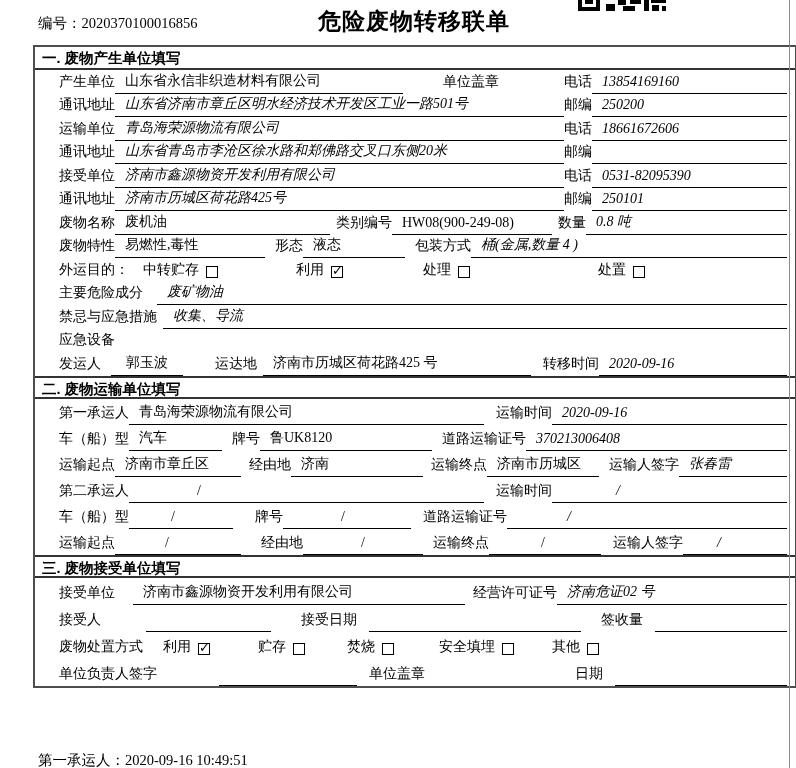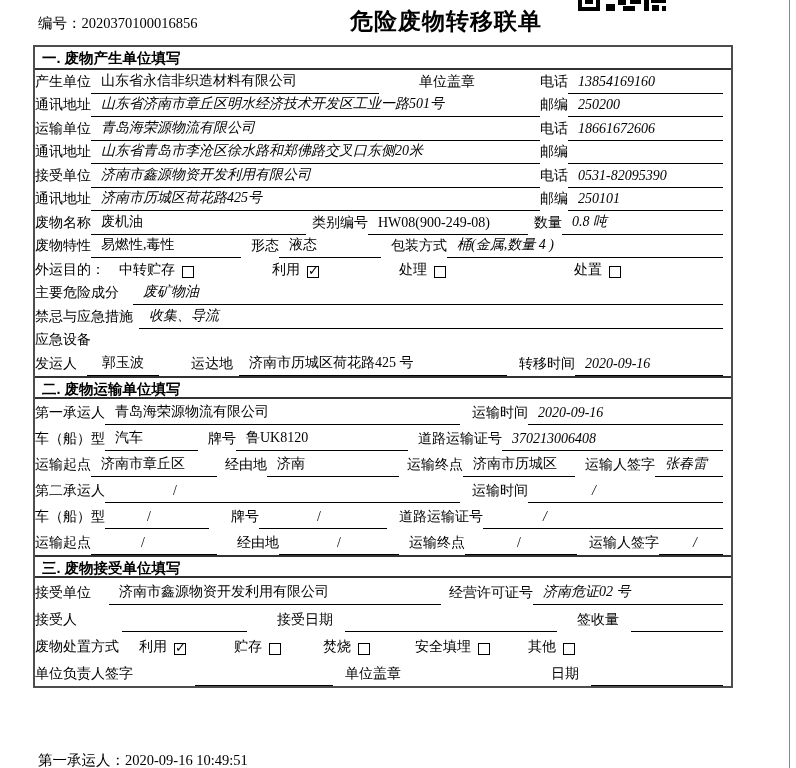--- a/index.html
+++ b/index.html
@@ -1,29 +1,29 @@
 <!DOCTYPE html>
 <html><head>
 <meta charset="utf-8">
 <style>
   * { margin:0; padding:0; box-sizing:border-box; }
   html,body { width:796px; height:768px; background:#ffffff; overflow:hidden; }
   body { font-family:"Liberation Serif","DejaVu Serif",serif; color:#000; font-size:14px; position:relative; }
 
   .serial { position:absolute; left:38px; top:14px; font-size:14.5px; white-space:nowrap; }
-  .doc-title { position:absolute; left:318px; top:6px; font-size:23px; font-weight:bold; letter-spacing:1px; white-space:nowrap;margin-left:32px; }
+  .doc-title { position:absolute; left:318px; top:6px; font-size:23px; font-weight:bold; letter-spacing:1px; white-space:nowrap; }
   .qr-frag { position:absolute; left:578px; top:0; }
 
-  .form-table { position:absolute; left:33px; top:45px; width:700px; border:2px solid #4d4d4d; background:#fff; }
+  .form-table { position:absolute; left:33px; top:45px; width:764px; border:2px solid #4d4d4d; background:#fff; }
 
   .sec-h { font-weight:bold; font-size:14.5px; height:23px; line-height:22px; padding-left:7px;
            border-bottom:2px solid #333; font-family:"Liberation Sans","DejaVu Sans",sans-serif; }
   .sec-h.mid { border-top:2px solid #333; }
 
-  .row { display:flex; align-items:flex-end; padding:0 8px 0 0; }
+  .row { display:flex; align-items:flex-end; padding:0 8px 0 24px; }
   .s1 .row { height:23.5px; }
   .s2 .row { height:26px; }
   .s3 .row { height:27px; }
   .row.notice { height:28px; align-items:center; border-bottom:1.5px solid #333; }
 
   .lbl { white-space:nowrap; padding-bottom:3px; flex:0 0 auto; }
   .fld { border-bottom:1px solid #000; padding:0 2px 3px 10px; white-space:nowrap; overflow:hidden; flex:0 0 auto; min-height:17px; }
   .fld.gr { flex:1 1 auto; min-width:0;font-style:italic; }
   .lgroup { display:flex; align-items:flex-end; width:505px; flex:0 0 auto; }
 

